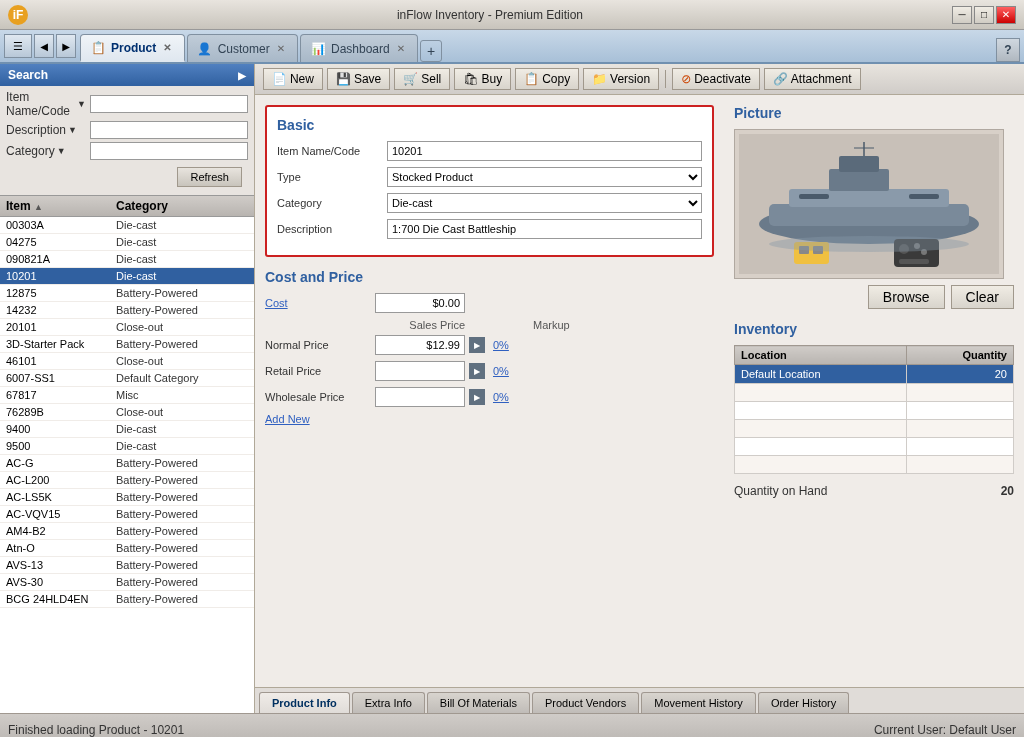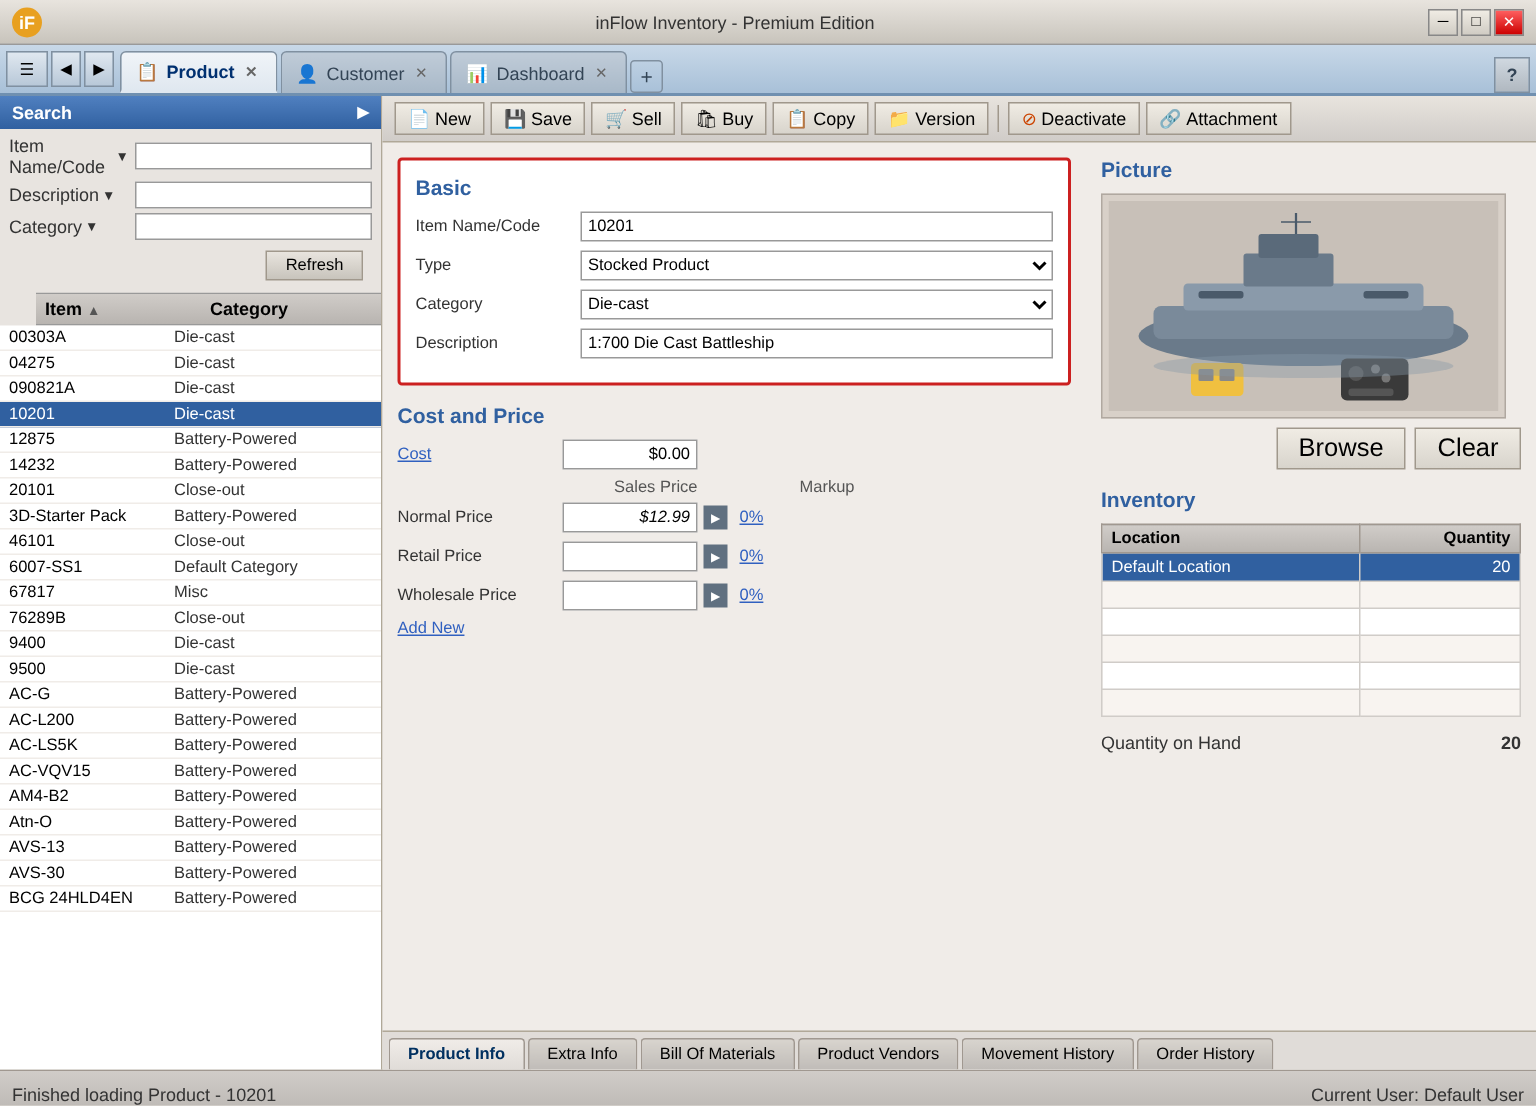--- a/index.html
+++ b/index.html
@@ -201,21 +201,20 @@
     .clear-float { clear: both; }
     
     .item-list-header {
       display: flex;
       background: linear-gradient(to bottom, #d0ccc8, #b8b4b0);
       border-top: 1px solid #999;
       border-bottom: 1px solid #999;
       padding: 3px 6px;
       font-weight: bold;
       font-size: 11px;
-      margin-left: 24px;
     }
     .item-col { width: 110px; }
     .cat-col { flex: 1; }
     .sort-arrow { font-size: 9px; color: #555; }
     
     .item-list {
       flex: 1;
       overflow-y: auto;
       background: white;
     }
@@ -377,21 +376,21 @@
       display: flex;
       gap: 6px;
       margin-top: 6px;
       justify-content: flex-end;
     }
     .pic-btn {
       padding: 3px 14px;
       background: linear-gradient(to bottom, #f0ece4, #d8d4cc);
       border: 1px solid #a0988c;
       cursor: pointer;
-      font-size: 17px;
+      font-size: 14px;
     }
 
     .inventory-section {}
     .inv-table {
       width: 100%;
       border-collapse: collapse;
       margin-bottom: 6px;
     }
     .inv-table th {
       background: linear-gradient(to bottom, #d0ccc8, #b8b4b0);
@@ -725,21 +724,21 @@
             <span class="form-label" style="text-decoration:underline;color:#3060c0;cursor:pointer;">Cost</span>
             <input class="form-input" type="text" value="$0.00" style="text-align: right; max-width: 90px;">
           </div>
           <div style="display:flex; margin-bottom:4px; padding-left:110px; gap:4px;">
             <span style="width:90px; font-size:11px; color:#555; text-align:right;">Sales Price</span>
             <span style="width:60px;"></span>
             <span style="font-size:11px; color:#555;">Markup</span>
           </div>
           <div class="form-row">
             <span class="form-label">Normal Price</span>
-            <input class="form-input" type="text" value="$12.99" style="text-align: right; max-width: 90px; font-style: italic;">
+            <input class="form-input" type="text" value="$12.99" style="text-align: right; max-width: 90px;">
             <span class="price-arrow" style="margin-left:4px;">▶</span>
             <span class="markup-val" style="margin-left:8px;">0%</span>
           </div>
           <div class="form-row">
             <span class="form-label">Retail Price</span>
             <input class="form-input" type="text" value="" style="text-align: right; max-width: 90px;">
             <span class="price-arrow" style="margin-left:4px;">▶</span>
             <span class="markup-val" style="margin-left:8px;">0%</span>
           </div>
           <div class="form-row">

